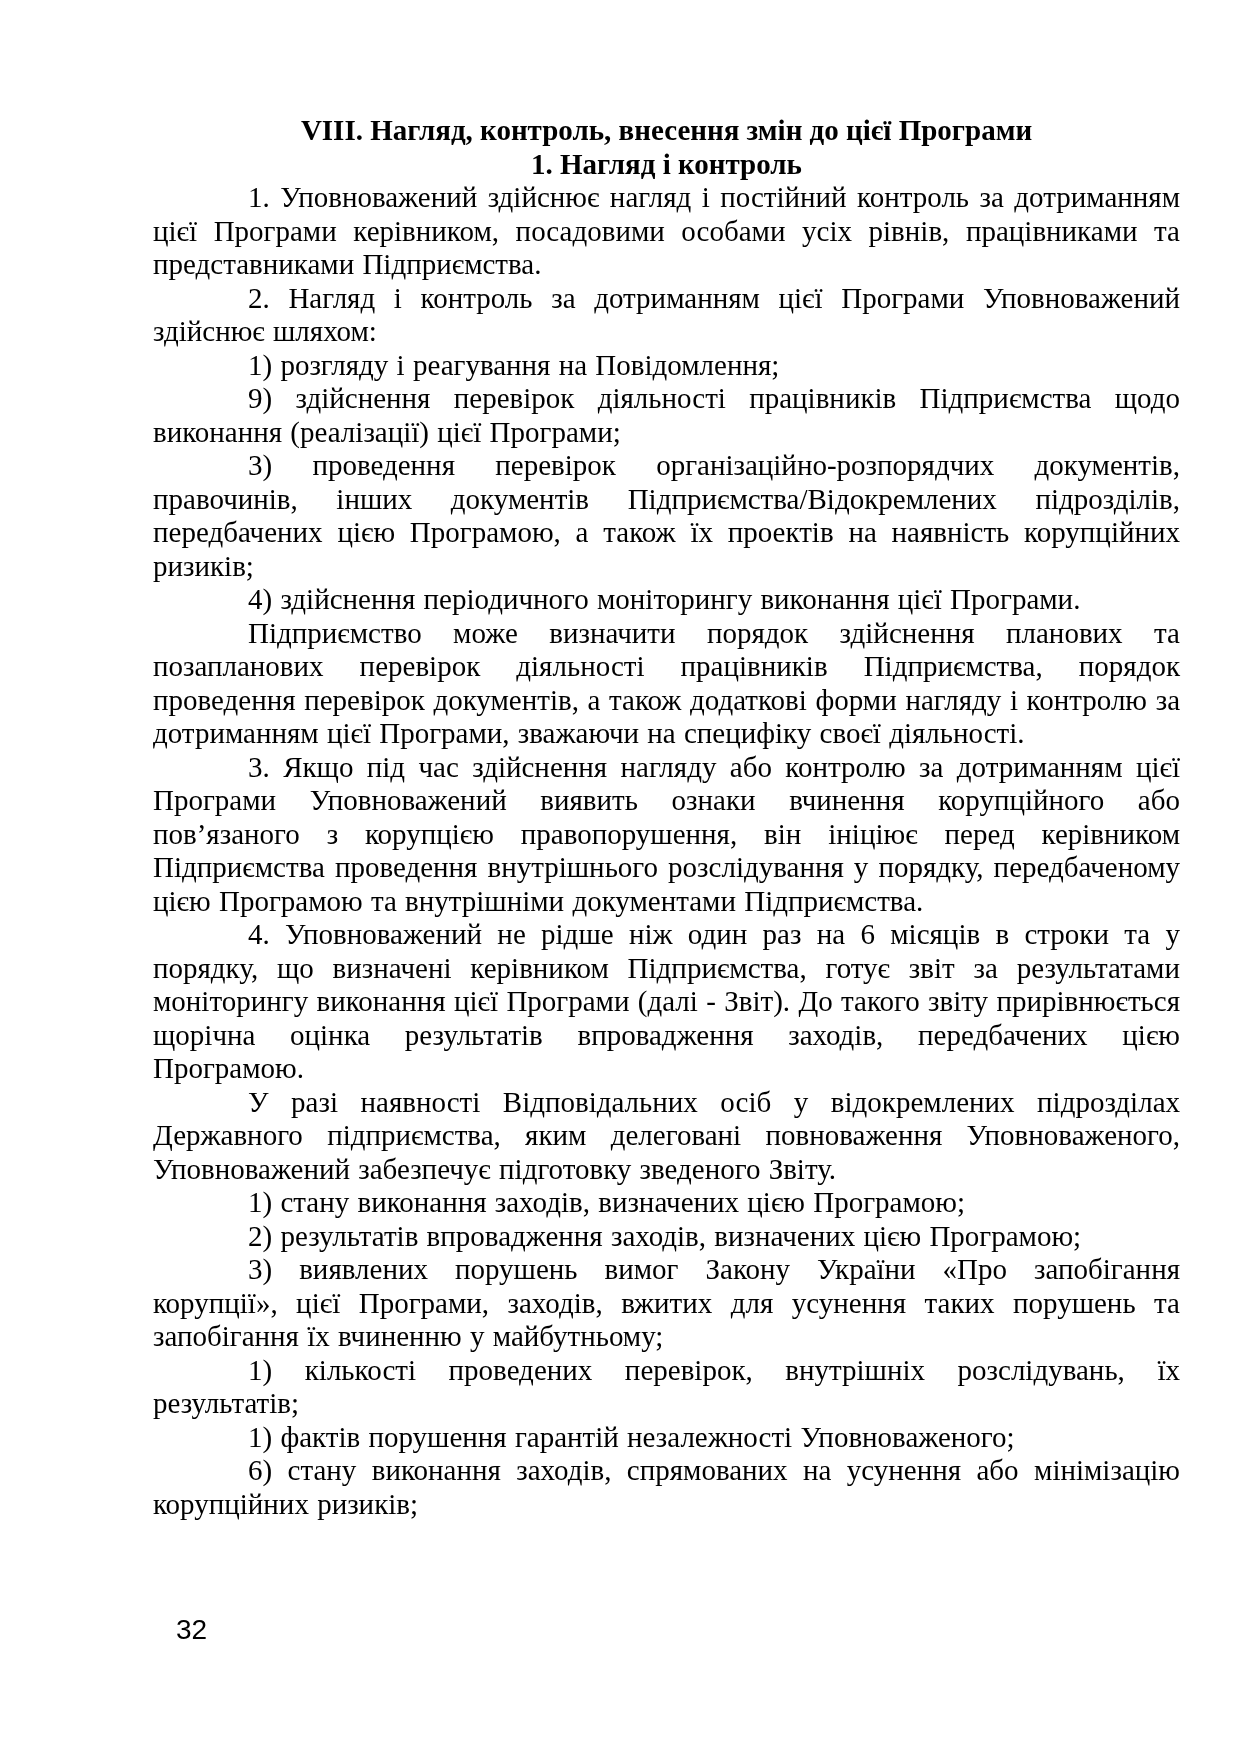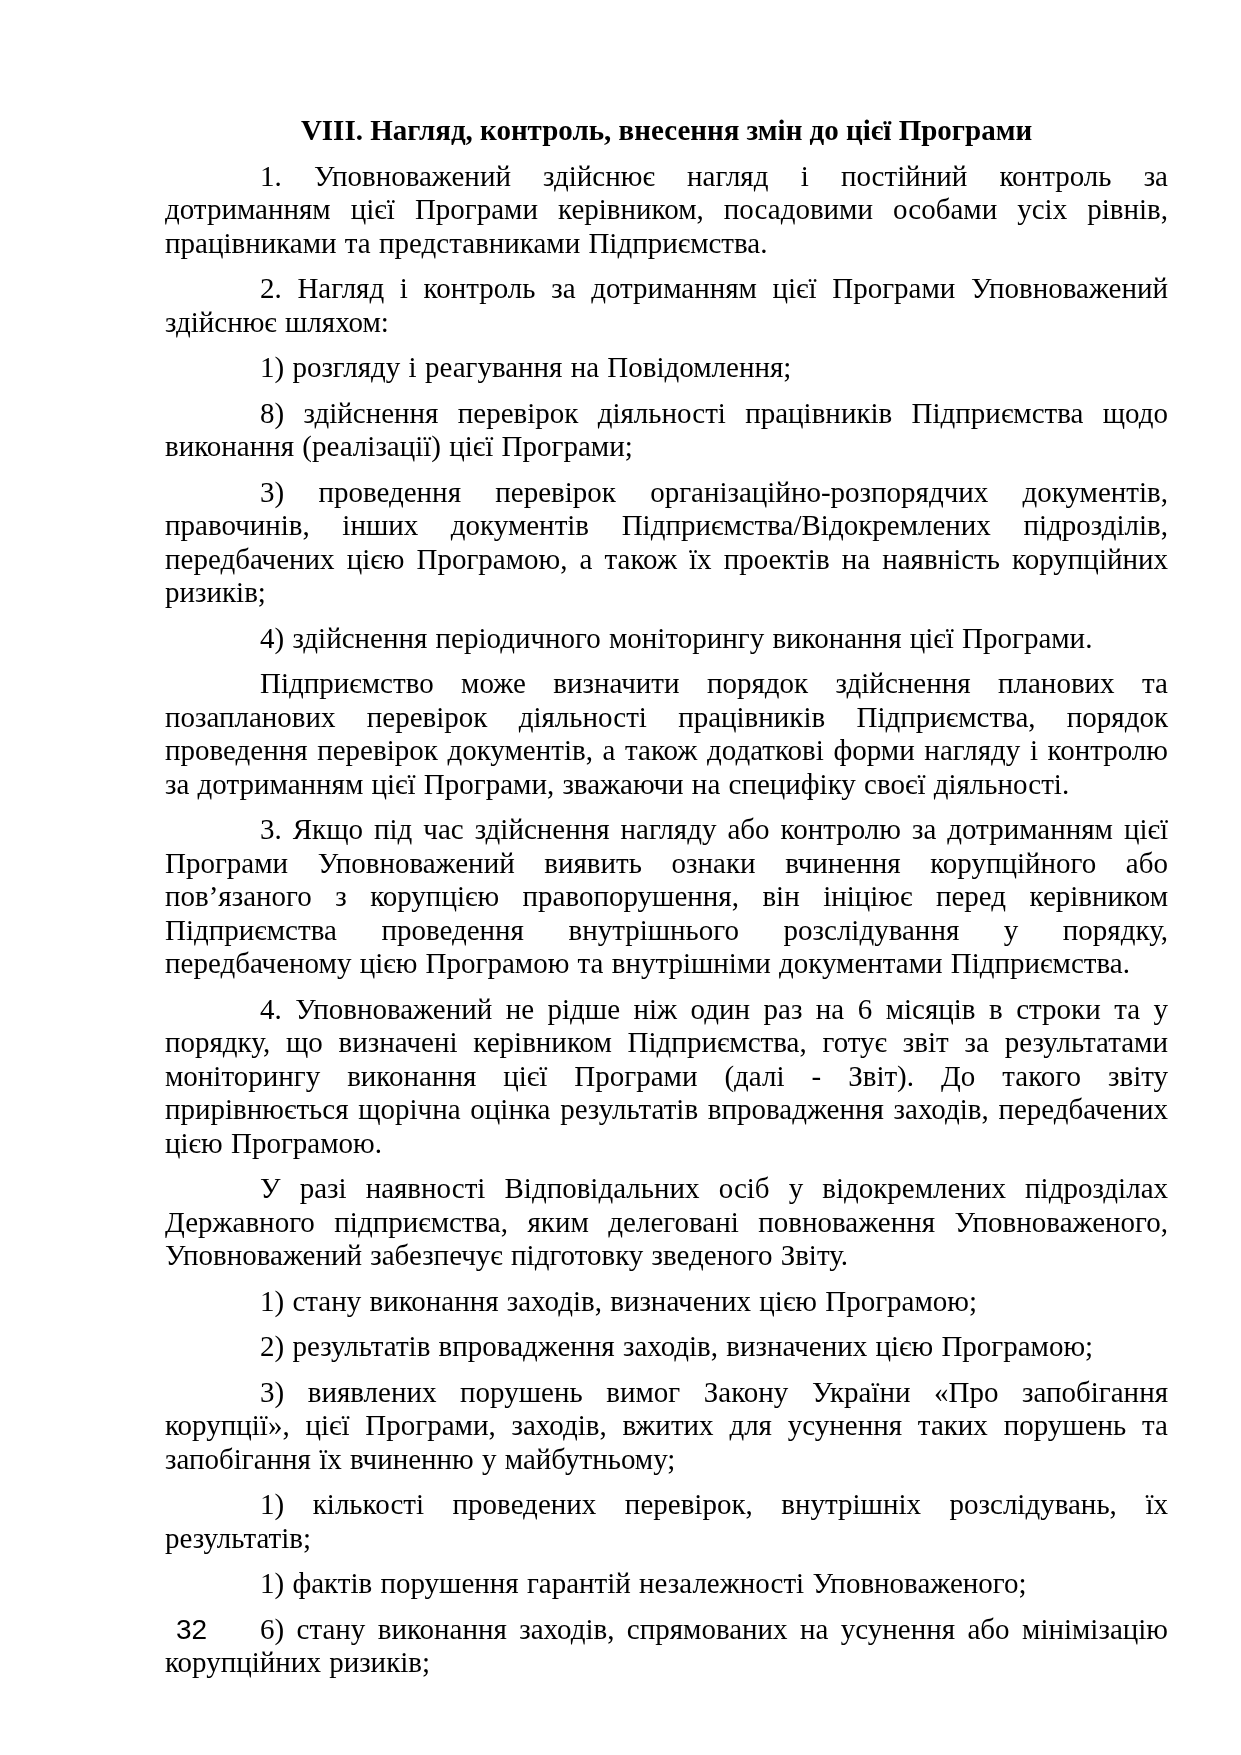--- a/index.html
+++ b/index.html
@@ -28,45 +28,46 @@
     font-weight: bold;
     text-align: center;
     margin: 0;
   }
   .body-paragraph {
     font-size: 29px;
     line-height: 33.5px;
     text-align: justify;
     text-justify: inter-word;
     text-indent: 95px;
-    margin: 12px;
+    margin: 0;
     word-spacing: 1px;
   }
   .page-number {
     position: absolute;
     left: 176px;
     top: 1616px;
     font-family: "Liberation Sans", sans-serif;
     font-size: 28px;
     line-height: 28px;
     color: #000000;
     text-align: center;
   }
 </style>
 </head>
 <body>
 
 <div class="page">
   <div class="content">
     <div class="doc-heading">VIII. Нагляд, контроль, внесення змін до цієї Програми</div>
+    <div class="doc-heading">1. Нагляд і контроль</div>
     <div id="paragraphs">
         <p class="body-paragraph">1. Уповноважений здійснює нагляд і постійний контроль за дотриманням цієї Програми керівником, посадовими особами усіх рівнів, працівниками та представниками Підприємства.</p>
         <p class="body-paragraph">2. Нагляд і контроль за дотриманням цієї Програми Уповноважений здійснює шляхом:</p>
         <p class="body-paragraph">1) розгляду і реагування на Повідомлення;</p>
-        <p class="body-paragraph">8) здійснення перевірок діяльності працівників Підприємства щодо виконання (реалізації) цієї Програми;</p>
+        <p class="body-paragraph">9) здійснення перевірок діяльності працівників Підприємства щодо виконання (реалізації) цієї Програми;</p>
         <p class="body-paragraph">3) проведення перевірок організаційно-розпорядчих документів, правочинів, інших документів Підприємства/Відокремлених підрозділів, передбачених цією Програмою, а також їх проектів на наявність корупційних ризиків;</p>
         <p class="body-paragraph">4) здійснення періодичного моніторингу виконання цієї Програми.</p>
         <p class="body-paragraph">Підприємство може визначити порядок здійснення планових та позапланових перевірок діяльності працівників Підприємства, порядок проведення перевірок документів, а також додаткові форми нагляду і контролю за дотриманням цієї Програми, зважаючи на специфіку своєї діяльності.</p>
         <p class="body-paragraph">3. Якщо під час здійснення нагляду або контролю за дотриманням цієї Програми Уповноважений виявить ознаки вчинення корупційного або пов’язаного з корупцією правопорушення, він ініціює перед керівником Підприємства проведення внутрішнього розслідування у порядку, передбаченому цією Програмою та внутрішніми документами Підприємства.</p>
         <p class="body-paragraph">4. Уповноважений не рідше ніж один раз на 6 місяців в строки та у порядку, що визначені керівником Підприємства, готує звіт за результатами моніторингу виконання цієї Програми (далі - Звіт). До такого звіту прирівнюється щорічна оцінка результатів впровадження заходів, передбачених цією Програмою.</p>
         <p class="body-paragraph">У разі наявності Відповідальних осіб у відокремлених підрозділах Державного підприємства, яким делеговані повноваження Уповноваженого, Уповноважений забезпечує підготовку зведеного Звіту.</p>
         <p class="body-paragraph">1) стану виконання заходів, визначених цією Програмою;</p>
         <p class="body-paragraph">2) результатів впровадження заходів, визначених цією Програмою;</p>
         <p class="body-paragraph">3) виявлених порушень вимог Закону України «Про запобігання корупції», цієї Програми, заходів, вжитих для усунення таких порушень та запобігання їх вчиненню у майбутньому;</p>
         <p class="body-paragraph">1) кількості проведених перевірок, внутрішніх розслідувань, їх результатів;</p>

